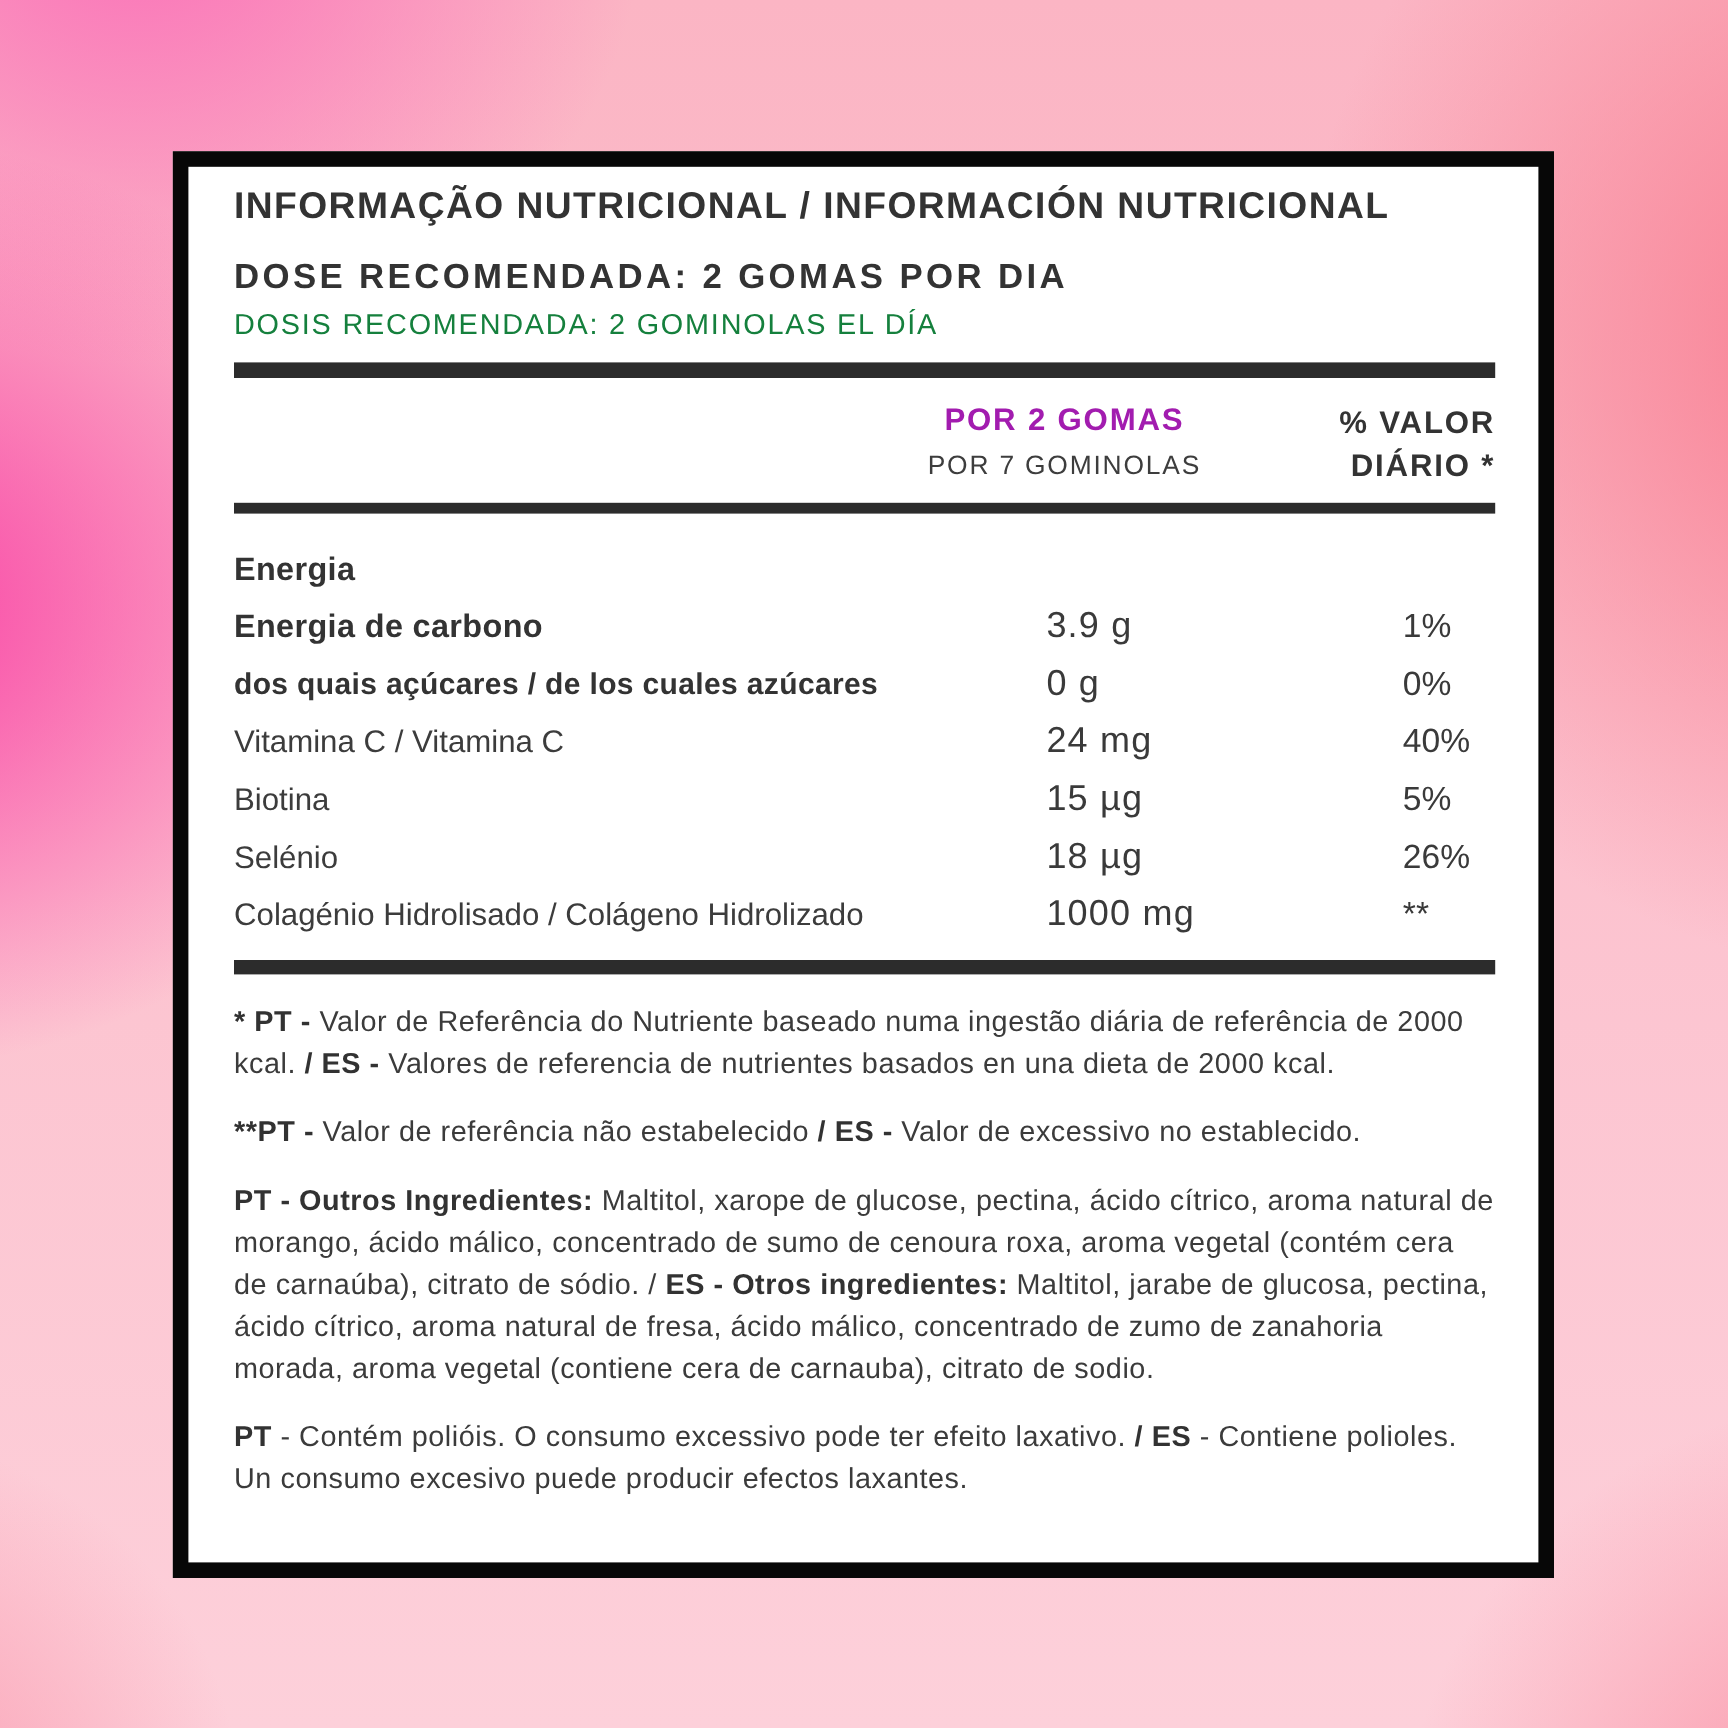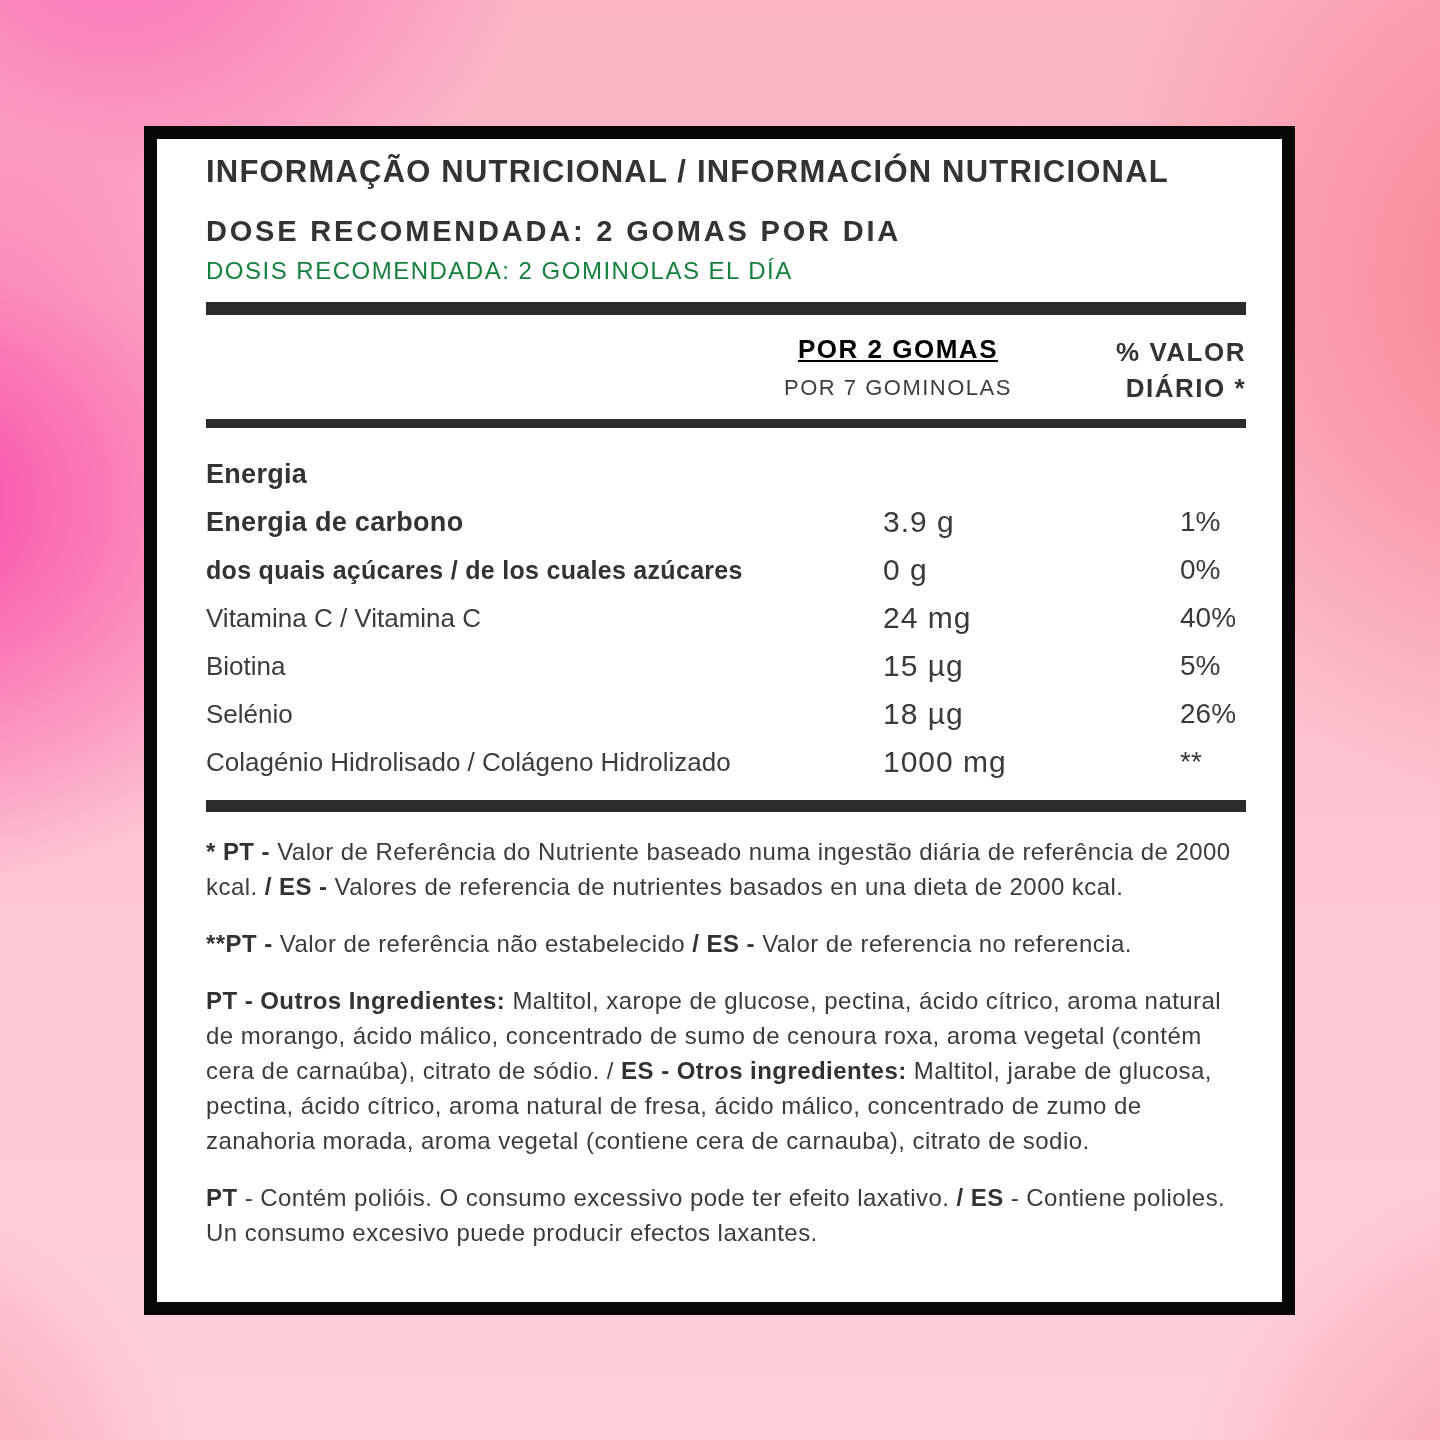--- a/index.html
+++ b/index.html
@@ -25,21 +25,21 @@
   }
   .card {
     position: absolute;
     left: 144px;
     top: 126px;
     width: 1151px;
     height: 1189px;
     box-sizing: border-box;
     background: #ffffff;
     border: 13px solid #070707;
-    padding: 0 36px 0 49px;
+    padding: 0 36px 0 38px;
     color: #383838;
     overflow: hidden;
   }
   .title {
     margin: 17px 0 0 0;
     font-size: 31px;
     line-height: 32px;
     font-weight: bold;
     letter-spacing: 1.2px;
     color: #333333;
@@ -68,21 +68,21 @@
   .bar-bottom { height: 12px; margin-top: 14px; }
 
   .thead { position: relative; height: 104px; }
   .hdr-amount {
     position: absolute;
     left: 512px;
     top: 19px;
     width: 360px;
     text-align: center;
   }
-  .hdr-amount .l1 { font-size: 26px; font-weight: bold; letter-spacing: 1.5px; color: #000000; text-decoration: underline; }
+  .hdr-amount .l1 { font-size: 26px; font-weight: bold; letter-spacing: 1.5px; color: #a21caf; }
   .hdr-amount .l2 { margin-top: 10px; font-size: 22px; letter-spacing: 1.5px; color: #3d3d3d; }
   .hdr-dv {
     position: absolute;
     right: 0;
     top: 19px;
     text-align: right;
   }
   .hdr-dv div { font-size: 26px; font-weight: bold; letter-spacing: 1.5px; line-height: 36px; color: #333; }
 
   .rows { margin-top: 22px; }
@@ -168,19 +168,19 @@
           <div class="cell label">Colagénio Hidrolisado / Colágeno Hidrolizado</div>
           <div class="cell amount">1000 mg</div>
           <div class="cell dv">**</div>
         </div>
       </div>
 
     <div class="bar bar-bottom"></div>
 
     <div class="notes" id="notes">
         <p class="note"><b>* PT - </b><span>Valor de Referência do Nutriente baseado numa ingestão diária de referência de 2000 kcal. </span><b>/ ES - </b><span>Valores de referencia de nutrientes basados en una dieta de 2000 kcal.</span></p>
-        <p class="note"><b>**PT - </b><span>Valor de referência não estabelecido </span><b>/ ES - </b><span>Valor de referencia no referencia.</span></p>
+        <p class="note"><b>**PT - </b><span>Valor de referência não estabelecido </span><b>/ ES - </b><span>Valor de excessivo no establecido.</span></p>
         <p class="note"><b>PT - Outros Ingredientes: </b><span>Maltitol, xarope de glucose, pectina, ácido cítrico, aroma natural de morango, ácido málico, concentrado de sumo de cenoura roxa, aroma vegetal (contém cera de carnaúba), citrato de sódio. / </span><b>ES - Otros ingredientes: </b><span>Maltitol, jarabe de glucosa, pectina, ácido cítrico, aroma natural de fresa, ácido málico, concentrado de zumo de zanahoria morada, aroma vegetal (contiene cera de carnauba), citrato de sodio.</span></p>
         <p class="note"><b>PT</b><span> - Contém polióis. O consumo excessivo pode ter efeito laxativo. </span><b>/ ES</b><span> - Contiene polioles. Un consumo excesivo puede producir efectos laxantes.</span></p>
       </div>
 
   </div>
 </div>
 
 </body></html>

